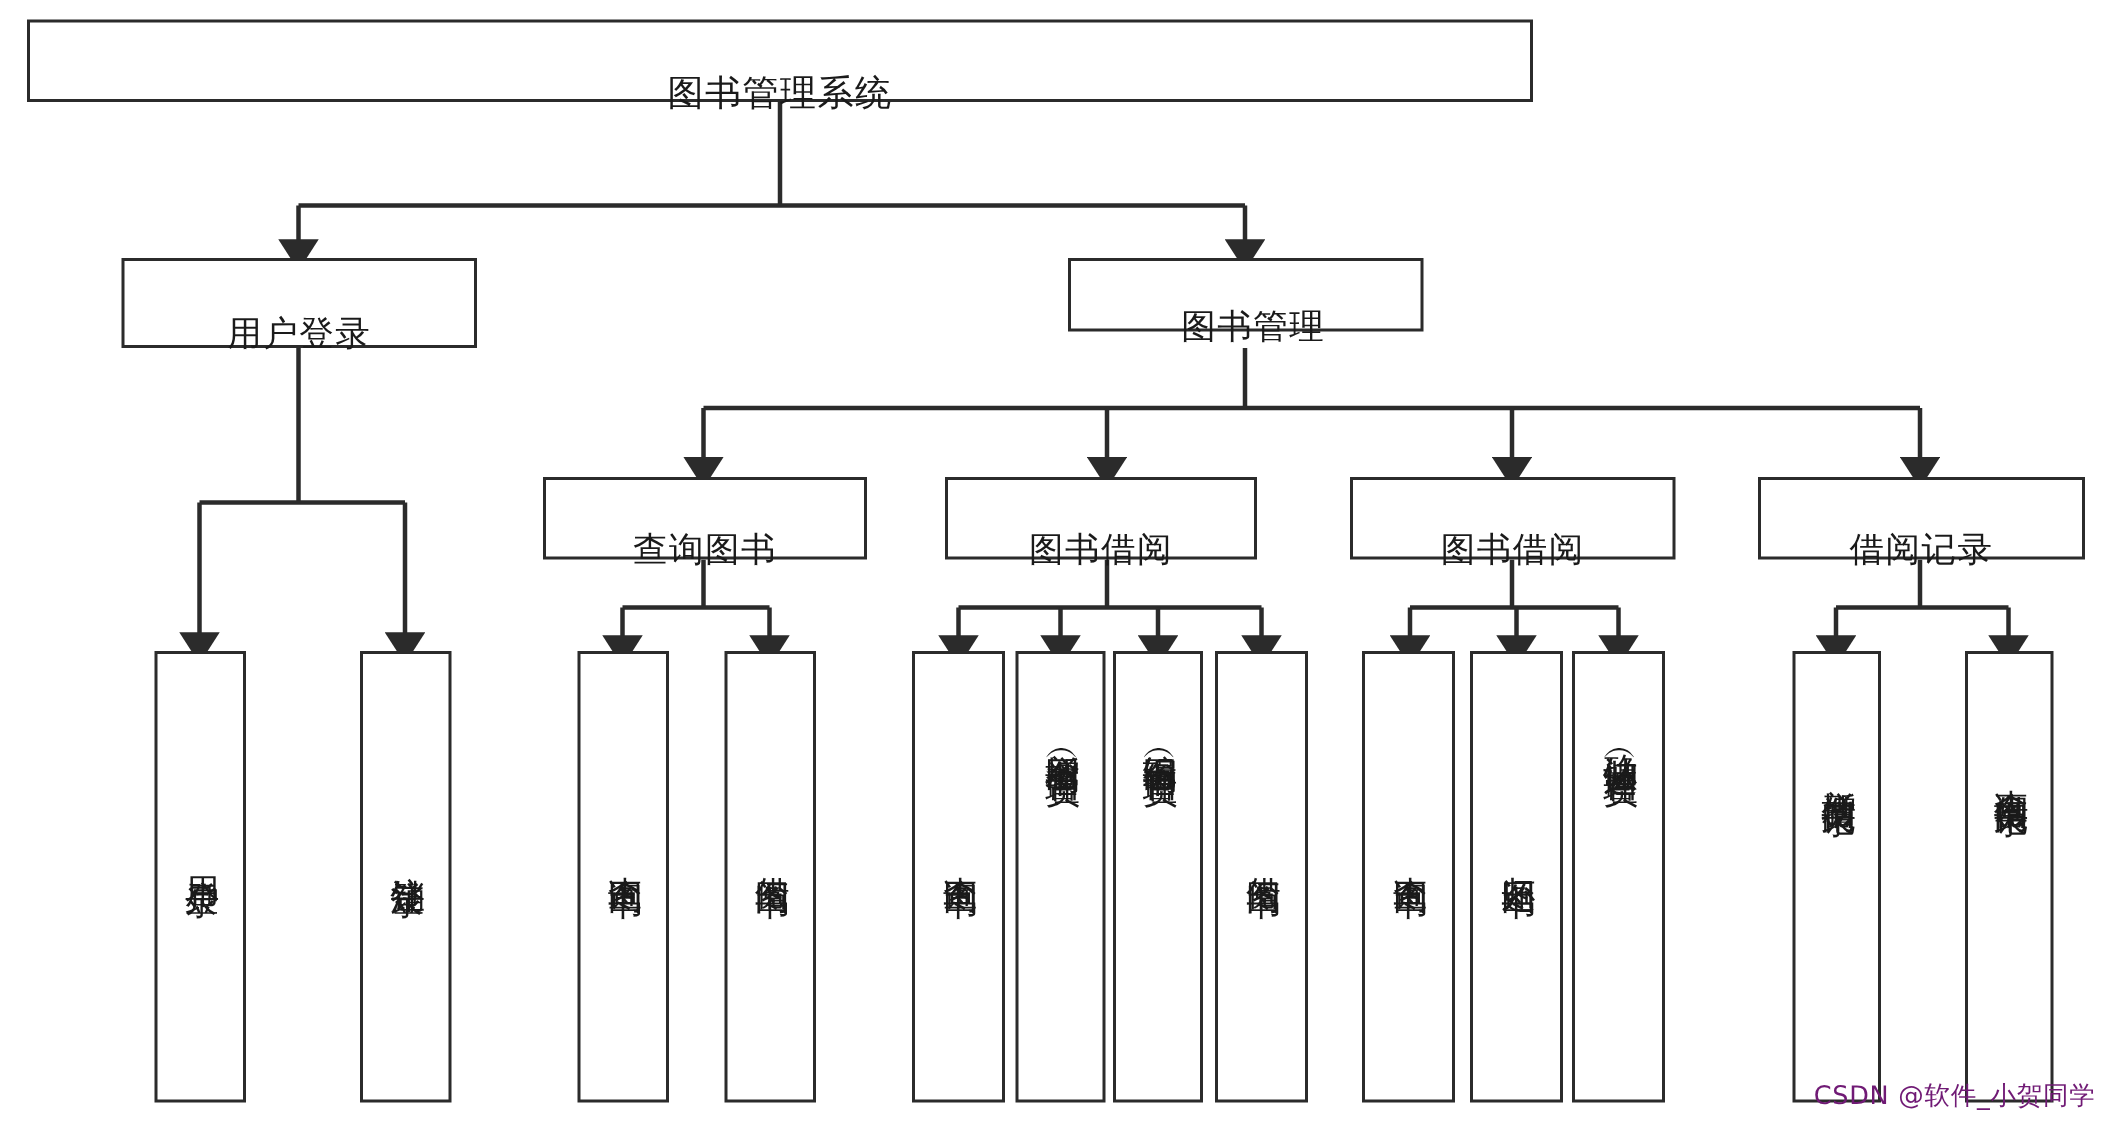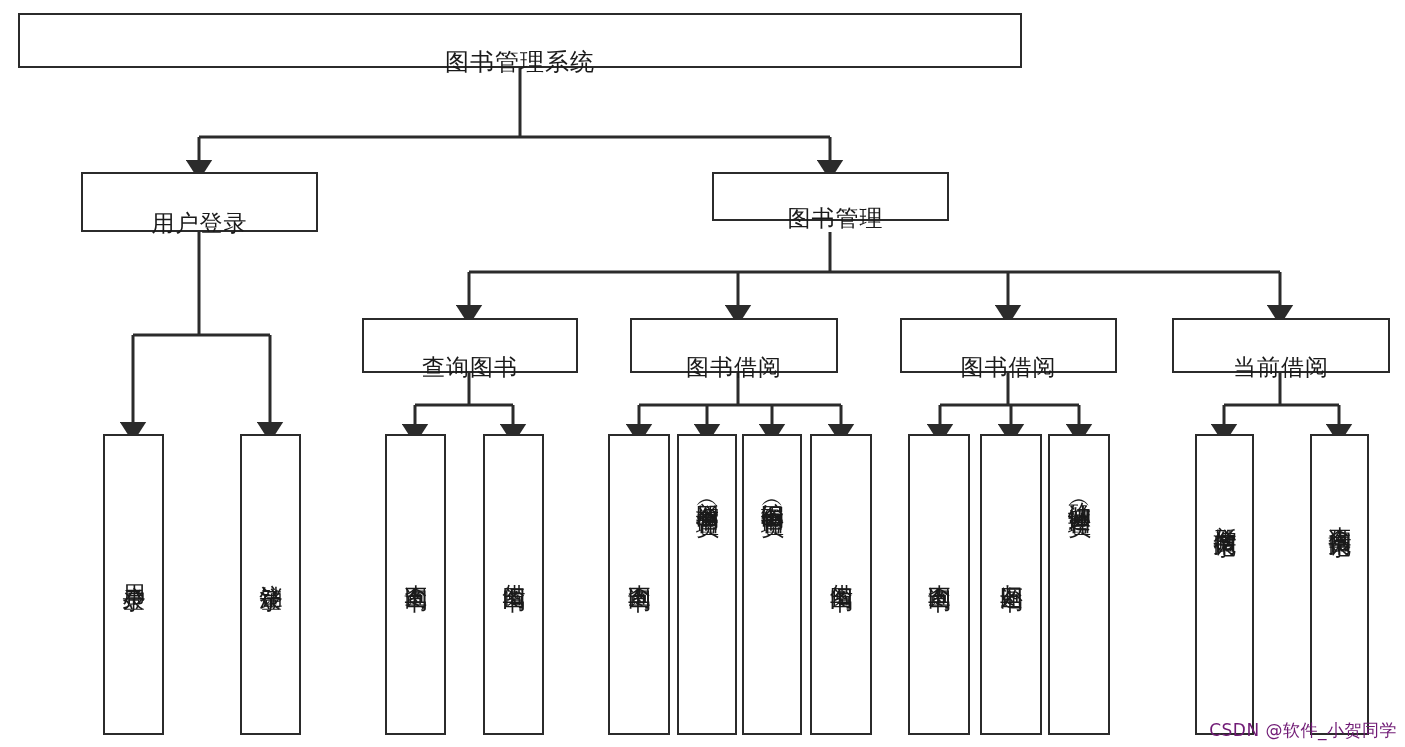--- a/index.html
+++ b/index.html
@@ -157,21 +157,21 @@
   <div class="node horizontal" style="left:362px; top:318px; width:216px; height:55px;">
     <span class="node-label">查询图书</span>
   </div>
   <div class="node horizontal" style="left:630px; top:318px; width:208px; height:55px;">
     <span class="node-label">图书借阅</span>
   </div>
   <div class="node horizontal" style="left:900px; top:318px; width:217px; height:55px;">
     <span class="node-label">图书借阅</span>
   </div>
   <div class="node horizontal" style="left:1172px; top:318px; width:218px; height:55px;">
-    <span class="node-label">当前借阅</span>
+    <span class="node-label">借阅记录</span>
   </div>
 
   <div class="node vertical pad-mid" style="left:103px; top:434px; width:61px; height:301px;">
     <span class="node-label">用户登录</span>
   </div>
   <div class="node vertical pad-mid" style="left:240px; top:434px; width:61px; height:301px;">
     <span class="node-label">注销登录</span>
   </div>
 
   <div class="node vertical pad-mid" style="left:385px; top:434px; width:61px; height:301px;">

